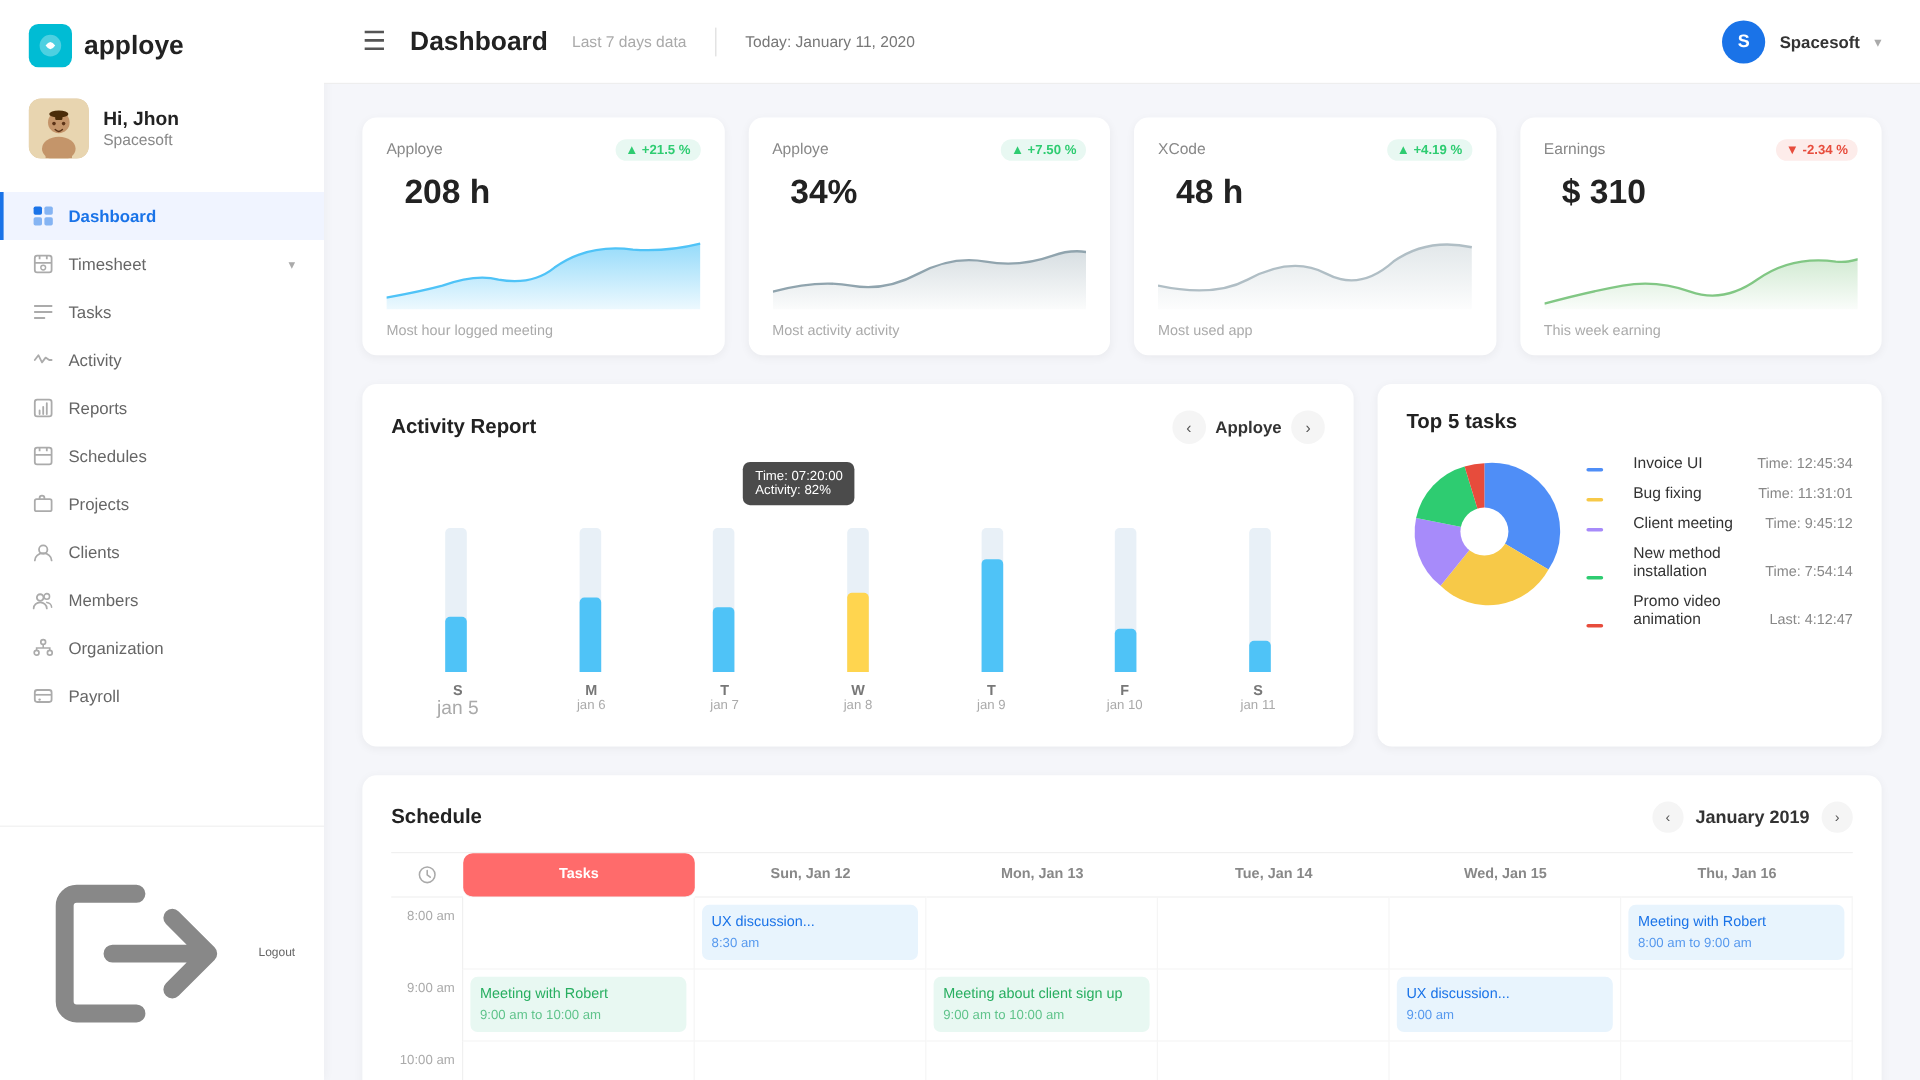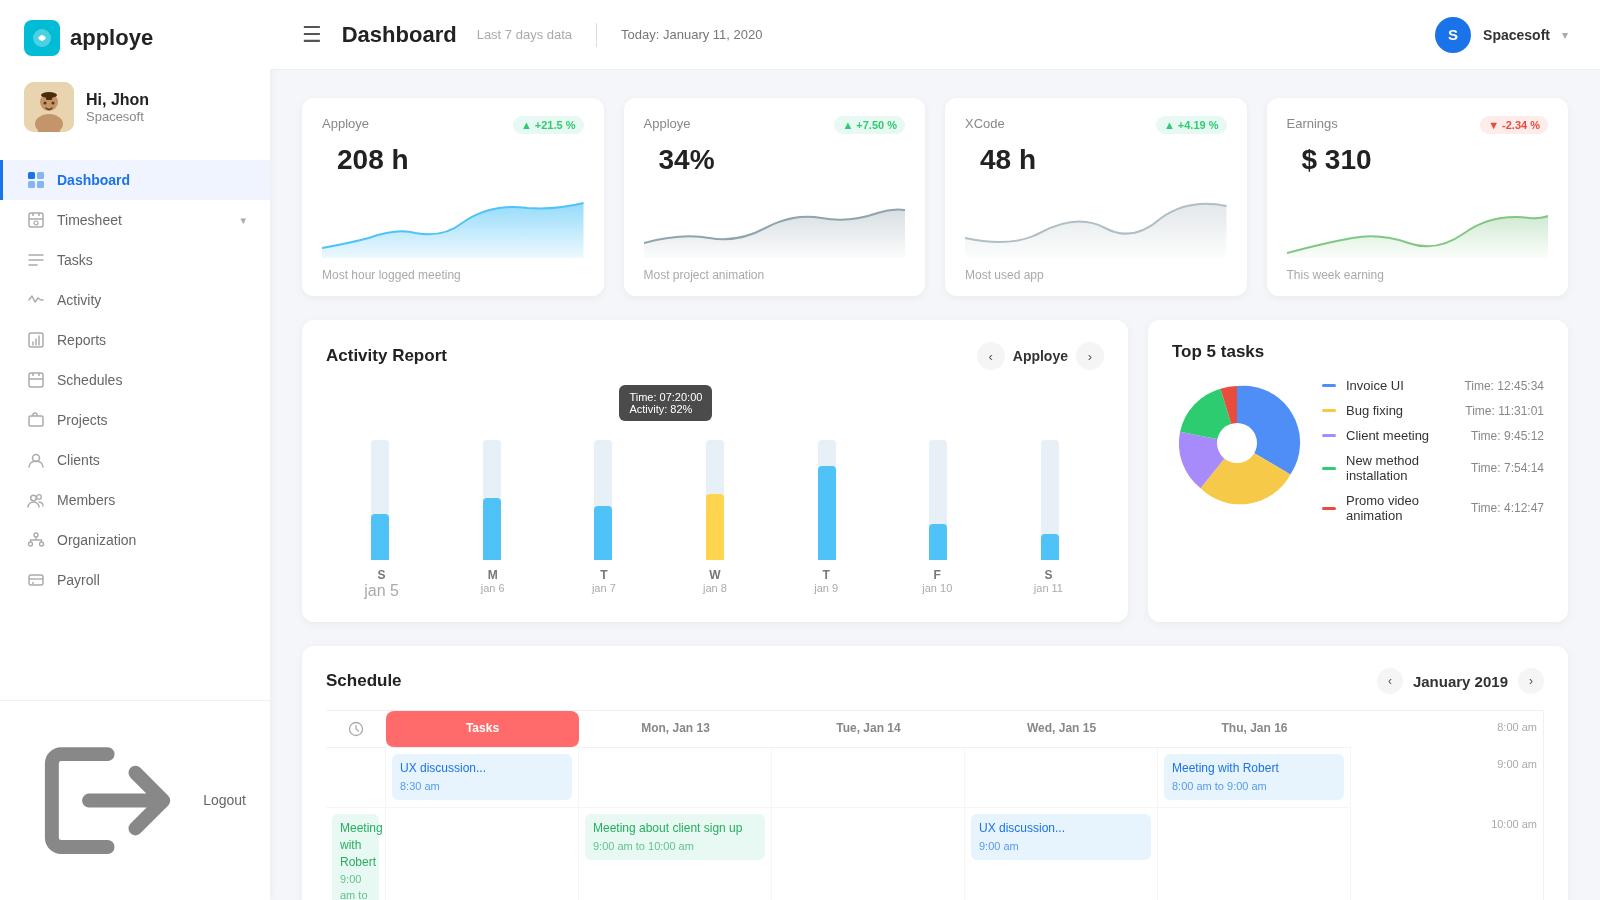--- a/index.html
+++ b/index.html
@@ -57,21 +57,21 @@
       border-left: 3px solid #1a73e8;
       background: #f0f4ff;
     }
     .nav-item .nav-icon { width: 18px; height: 18px; opacity: 0.7; flex-shrink: 0; }
     .nav-item.active .nav-icon { opacity: 1; }
     .chevron-icon { margin-left: auto; font-size: 11px; color: #aaa; }
 
     .sidebar-footer { padding: 16px 24px; border-top: 1px solid #f0f0f0; }
     .logout-item {
       display: flex; align-items: center; gap: 12px;
-      color: #666; font-size: 14px; cursor: pointer;
+      color: #666; font-size: 10px; cursor: pointer;
     }
 
     
     .main {
       flex: 1;
       display: flex;
       flex-direction: column;
       overflow: hidden;
     }
 
@@ -186,22 +186,22 @@
       flex-shrink: 0;
     }
     .tasks-list {
       flex: 1;
       display: flex;
       flex-direction: column;
       gap: 10px;
     }
     .task-item {
       display: flex;
-      align-items: center;
-      gap: 10px;
+      align-items: flex-end;
+      gap: 25px;
     }
     .task-dot {
       width: 14px; height: 3px; border-radius: 2px; flex-shrink: 0;
     }
     .task-name { font-size: 13px; color: #333; flex: 1; }
     .task-time { font-size: 12px; color: #888; white-space: nowrap; }
 
     
     .schedule-card {
       background: #fff;
@@ -460,21 +460,21 @@
             <defs>
               <linearGradient id="grad1" x1="0" y1="0" x2="0" y2="1">
                 <stop offset="0%" stop-color="#b0bec5" stop-opacity="0.5"></stop>
                 <stop offset="100%" stop-color="#b0bec5" stop-opacity="0.05"></stop>
               </linearGradient>
             </defs>
             <path d="M0 55 Q40 45 70 50 Q100 55 130 40 Q160 25 190 30 Q220 35 250 25 Q265 20 280 22 L280 70 L0 70Z" fill="url(#grad1)"></path>
             <path d="M0 55 Q40 45 70 50 Q100 55 130 40 Q160 25 190 30 Q220 35 250 25 Q265 20 280 22" fill="none" stroke="#90a4ae" stroke-width="2"></path>
           </svg>
         </div>
-        <div class="stat-footer">Most project animation</div>
+        <div class="stat-footer">Most activity activity</div>
       </div>
 
       <div class="stat-card">
         <div class="stat-header">
           <span class="stat-title">XCode</span>
           <span class="stat-badge badge-green">
             <span>▲</span>
             <span>+4.19 %</span>
           </span>
         </div>
@@ -669,21 +669,21 @@
               <span class="task-time">Time: 9:45:12</span>
             </div>
             <div class="task-item">
               <div class="task-dot" style="background:#2ecc71;"></div>
               <span class="task-name">New method installation</span>
               <span class="task-time">Time: 7:54:14</span>
             </div>
             <div class="task-item">
               <div class="task-dot" style="background:#e74c3c;"></div>
               <span class="task-name">Promo video animation</span>
-              <span class="task-time">Time: 4:12:47</span>
+              <span class="task-time">Last: 4:12:47</span>
             </div>
           </div>
         </div>
       </div>
 
     </div>
 
     <div class="schedule-card">
       <div class="schedule-header">
         <span class="card-title">Schedule</span>
@@ -696,20 +696,21 @@
 
       <div class="schedule-grid">
 
         <div style="padding:10px 6px; border-bottom:1px solid #f0f0f0; display:flex; align-items:center; justify-content:center;">
           <svg width="16" height="16" viewBox="0 0 16 16" fill="none">
               <circle cx="8" cy="8" r="6.5" stroke="#aaa" stroke-width="1.3"></circle>
               <path d="M8 4.5V8L10.5 10" stroke="#aaa" stroke-width="1.3" stroke-linecap="round"></path>
             </svg>
         </div>
         <div class="sched-col-header today-col">Tasks</div>
+        <div class="sched-col-header">Sun, Jan 12</div>
         <div class="sched-col-header">Mon, Jan 13</div>
         <div class="sched-col-header">Tue, Jan 14</div>
         <div class="sched-col-header">Wed, Jan 15</div>
         <div class="sched-col-header">Thu, Jan 16</div>
 
         <div class="time-label">8:00 am</div>
         <div class="sched-cell"></div>
         <div class="sched-cell">
           <div class="sched-event event-blue">
             <div>UX discussion...</div>

